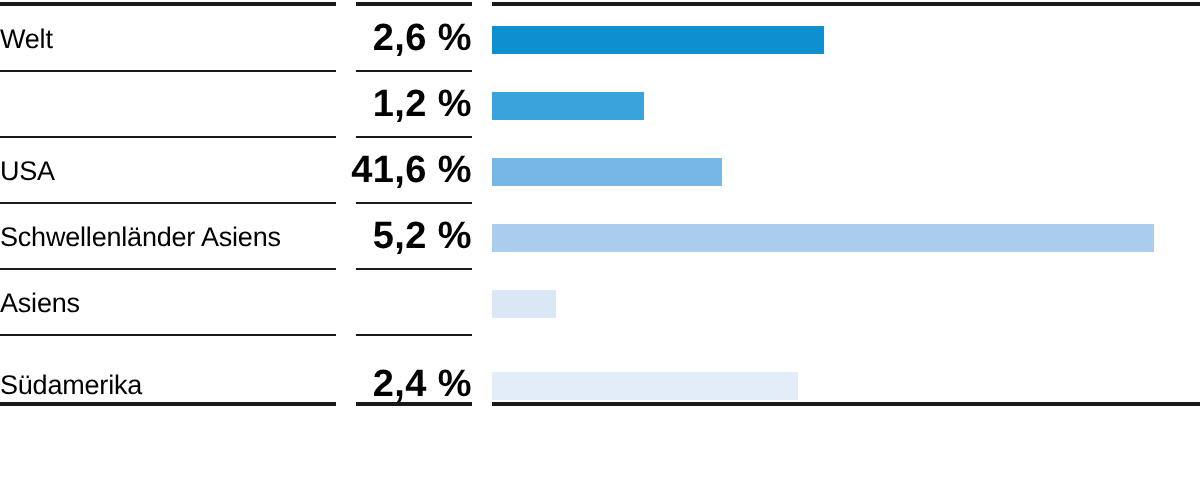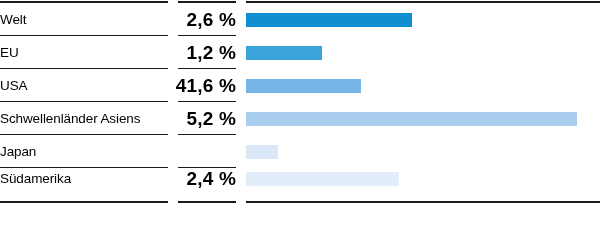--- a/index.html
+++ b/index.html
@@ -88,21 +88,20 @@
     <div class="row" style="top: 3px;">
       <div class="cell cell-label col-label">Welt</div>
       <div class="cell cell-value col-value">2,6 %</div>
       <div class="cell cell-bars col-bars">
         <div class="bar" style="background: rgb(13, 143, 208); width: 165.5px;"></div>
       </div>
     </div>
     <div class="rule col-label" style="left: 0px; width: 168px; top: 35px;"></div>
     <div class="rule col-value" style="left: 178px; width: 58px; top: 35px;"></div>
     <div class="row" style="top: 36px;">
-      <div class="cell cell-label col-label">EU</div>
       <div class="cell cell-value col-value">1,2 %</div>
       <div class="cell cell-bars col-bars">
         <div class="bar" style="background: rgb(58, 163, 220); width: 76.3846px;"></div>
       </div>
     </div>
     <div class="rule col-label" style="left: 0px; width: 168px; top: 68px;"></div>
     <div class="rule col-value" style="left: 178px; width: 58px; top: 68px;"></div>
     <div class="row" style="top: 69px;">
       <div class="cell cell-label col-label">USA</div>
       <div class="cell cell-value col-value">41,6 %</div>
@@ -115,28 +114,28 @@
     <div class="row" style="top: 102px;">
       <div class="cell cell-label col-label">Schwellenländer Asiens</div>
       <div class="cell cell-value col-value">5,2 %</div>
       <div class="cell cell-bars col-bars">
         <div class="bar" style="background: rgb(170, 205, 238); width: 331px;"></div>
       </div>
     </div>
     <div class="rule col-label" style="left: 0px; width: 168px; top: 134px;"></div>
     <div class="rule col-value" style="left: 178px; width: 58px; top: 134px;"></div>
     <div class="row" style="top: 135px;">
-      <div class="cell cell-label col-label">Japan</div>
+      <div class="cell cell-label col-label">Asiens</div>
       <div class="cell cell-bars col-bars">
         <div class="bar" style="background: rgb(219, 231, 247); width: 31.8269px;"></div>
       </div>
     </div>
     <div class="rule col-label" style="left: 0px; width: 168px; top: 167px;"></div>
     <div class="rule col-value" style="left: 178px; width: 58px; top: 167px;"></div>
-    <div class="row" style="top: 162px;">
+    <div class="row" style="top: 176px;">
       <div class="cell cell-label col-label">Südamerika</div>
       <div class="cell cell-value col-value">2,4 %</div>
       <div class="cell cell-bars col-bars">
         <div class="bar" style="background: rgb(227, 236, 249); width: 152.769px;"></div>
       </div>
     </div>
     <div class="rule col-label thick" style="left: 0px; width: 168px; top: 201px;"></div>
     <div class="rule col-value thick" style="left: 178px; width: 58px; top: 201px;"></div>
     <div class="rule col-bars thick" style="left: 246px; width: 354px; top: 201px;"></div>
   </div>

